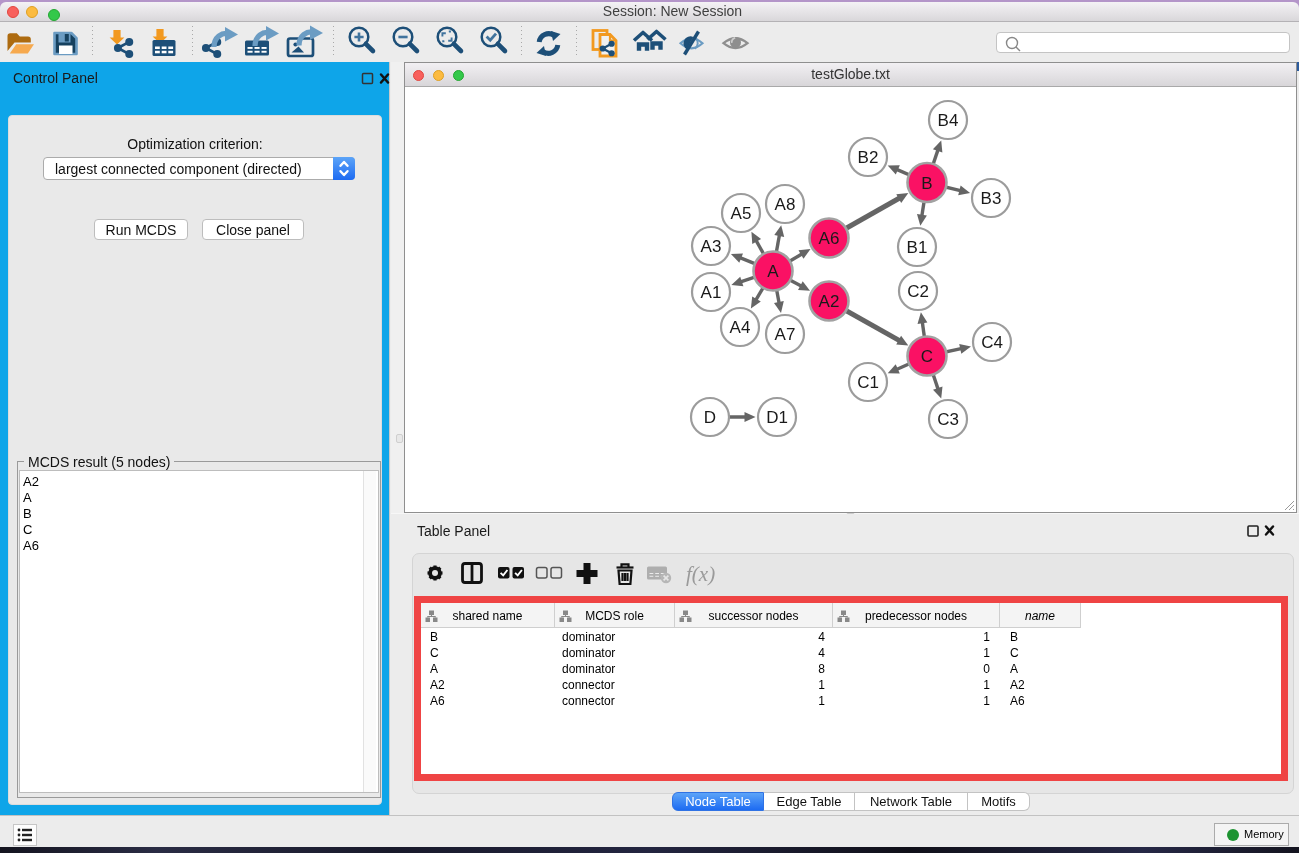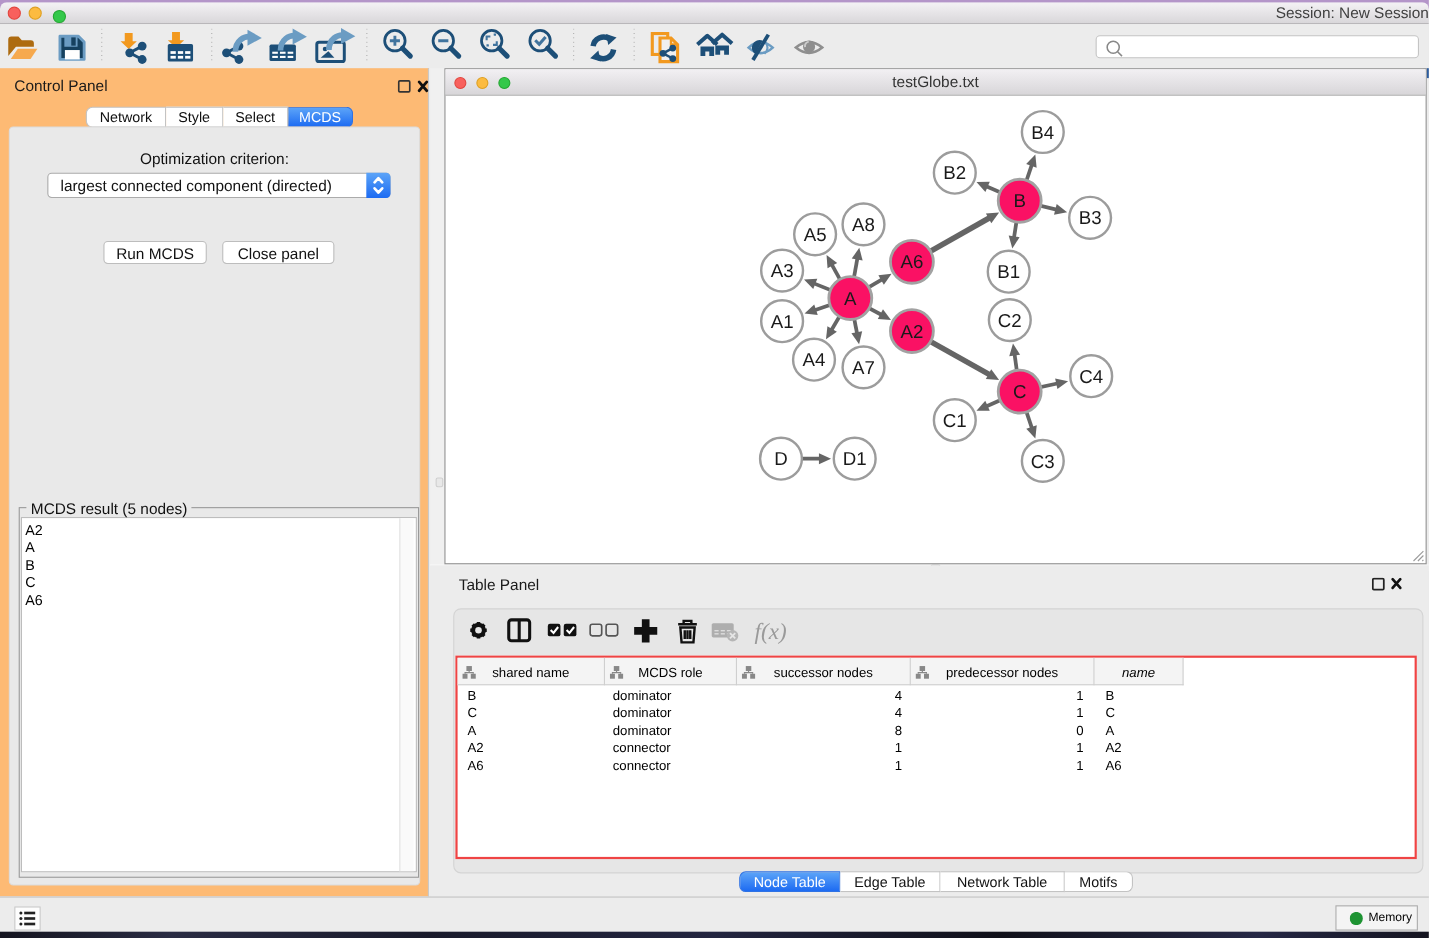--- a/index.html
+++ b/index.html
@@ -5,32 +5,32 @@
 * { margin:0; padding:0; box-sizing:border-box; }
 html,body { width:1299px; height:853px; overflow:hidden; }
 body { font-family:"Liberation Sans", sans-serif; background:#ececec; position:relative; }
 .abs { position:absolute; }
 
 
 #topline { left:0; top:0; width:1299px; height:8px; background:#b495c9; }
 #titlebar { left:0; top:2px; width:1299px; height:20px;
   background:linear-gradient(#f4f2f5,#d9d7da); border-bottom:1px solid #b4b2b5; border-radius:6px 6px 0 0; }
 #titlebar .tl { position:absolute; top:4px; width:12px; height:12px; border-radius:50%; }
-#titletext { width:100%; text-align:right; font-size:14px; color:#3f3f3f; line-height:19px;padding-left:46px; }
+#titletext { width:100%; text-align:center; font-size:14px; color:#3f3f3f; line-height:19px;padding-left:46px; }
 
 
 #toolbar { left:0; top:22px; width:1299px; height:40px; background:#ececec; }
 .sep { position:absolute; top:4px; height:31px; width:1px;
   background-image:linear-gradient(#a9a9a9 25%, rgba(0,0,0,0) 25%);
   background-size:1px 4px; }
 #searchbox { left:996px; top:10px; width:294px; height:21px; background:#fff;
   border:1px solid #c4c4c4; border-radius:4px; }
 
 
-#cpanel { left:0; top:62px; width:390px; height:753px; background:#fdba74; border-right:1px solid #c9c9c9; }
+#cpanel { left:0; top:62px; width:390px; height:753px; background:#0ea5e9; border-right:1px solid #c9c9c9; }
 #cpanel-title { left:13px; top:8px; font-size:14px; color:#1a1a1a; }
 #cp-inner { left:8px; top:53px; width:374px; height:690px; background:#e9e9e9;
   border:1px solid #dcdcdc; border-radius:4px; }
 .seg { position:absolute; display:flex; font-size:13px; }
 .seg span { background:#fff; border:1px solid #c3c3c3; border-left:none; color:#111;
   text-align:center; line-height:17px; height:19px; }
 .seg span:first-child { border-left:1px solid #c3c3c3; border-radius:6px 0 0 6px; }
 .seg span:last-child { border-radius:0 6px 6px 0; }
 .seg span.sel { background:linear-gradient(#5ca4f8,#1d6bf2); border-color:#2f72e4; color:#fff; }
 #opt-label { left:0; top:74px; width:390px; text-align:center; font-size:14px; color:#111; }
@@ -53,21 +53,21 @@
 #nw-titlebar { position:absolute; left:0; top:0; width:100%; height:24px;
   background:linear-gradient(#f2f0f3,#d8d6d9); border-bottom:1px solid #a9a9a9; }
 #nw-titlebar .tl { position:absolute; top:6px; width:11px; height:11px; border-radius:50%; }
 #nw-title { width:100%; text-align:center; font-size:14px; color:#333; line-height:22px; }
 
 
 #tpanel { left:391px; top:514px; width:908px; height:301px; background:#ececec; }
 #tp-title { left:26px; top:9px; font-size:14px; color:#1a1a1a; }
 #tp-toolbar { left:21px; top:39px; width:882px; height:241px; background:#e6e6e6;
   border:1px solid #d4d4d4; border-radius:7px; }
-#tp-table { left:23px; top:82px; width:874px; height:185px; background:#fff; border:2px solid #ef4444; }
+#tp-table { left:23px; top:82px; width:874px; height:185px; background:#fff; border:7px solid #ef4444; }
 #tp-header { position:absolute; left:0; top:0; width:660px; height:25px; background:#f4f4f4;
   border-bottom:1px solid #cfcfcf; font-size:12px; color:#000; }
 #tp-header .col { position:absolute; top:0; height:25px; border-right:1px solid #cfcfcf; }
 #tp-header .lbl { position:absolute; width:100%; text-align:center; top:6px; }
 .trow { position:absolute; font-size:12px; color:#000; height:16px; }
 .trow span { position:absolute; }
 
 
 
 #statusbar { left:0; top:815px; width:1299px; height:32px; background:#ececec; border-top:1px solid #c2c2c2; }
@@ -203,26 +203,20 @@
     </svg>
   </div>
 </div>
 
 <div class="abs" id="cpanel">
   <div class="abs" id="cpanel-title">Control Panel</div>
   <svg class="abs" style="left:361px; top:10px" width="30" height="14">
     <rect x="1.5" y="1.5" width="10" height="10" fill="none" stroke="#333" stroke-width="1.5" rx="1"></rect>
     <path d="M20 2.5 L27 10.5 M27 2.5 L20 10.5" stroke="#111" stroke-width="2.5" stroke-linecap="round"></path>
   </svg>
-  <div class="seg" style="left:78px; top:35px;">
-    <span style="width:73px;">Network</span>
-      <span style="width:52px;">Style</span>
-      <span style="width:59px;">Select</span>
-      <span class="sel" style="width:59px;">MCDS</span>
-  </div>
   <div class="abs" id="cp-inner"></div>
   <div class="abs" id="opt-label">Optimization criterion:</div>
   <div class="abs" id="dropdown">
     <span class="txt">largest connected component (directed)</span>
     <span class="cap">
       <svg width="22" height="23">
           <g stroke="#fff" stroke-width="2.4" fill="none" stroke-linecap="round" stroke-linejoin="round">
             <path d="M7.5 8.8 L11 5 L14.5 8.8"></path>
             <path d="M7.5 14.2 L11 18 L14.5 14.2"></path>
           </g>

